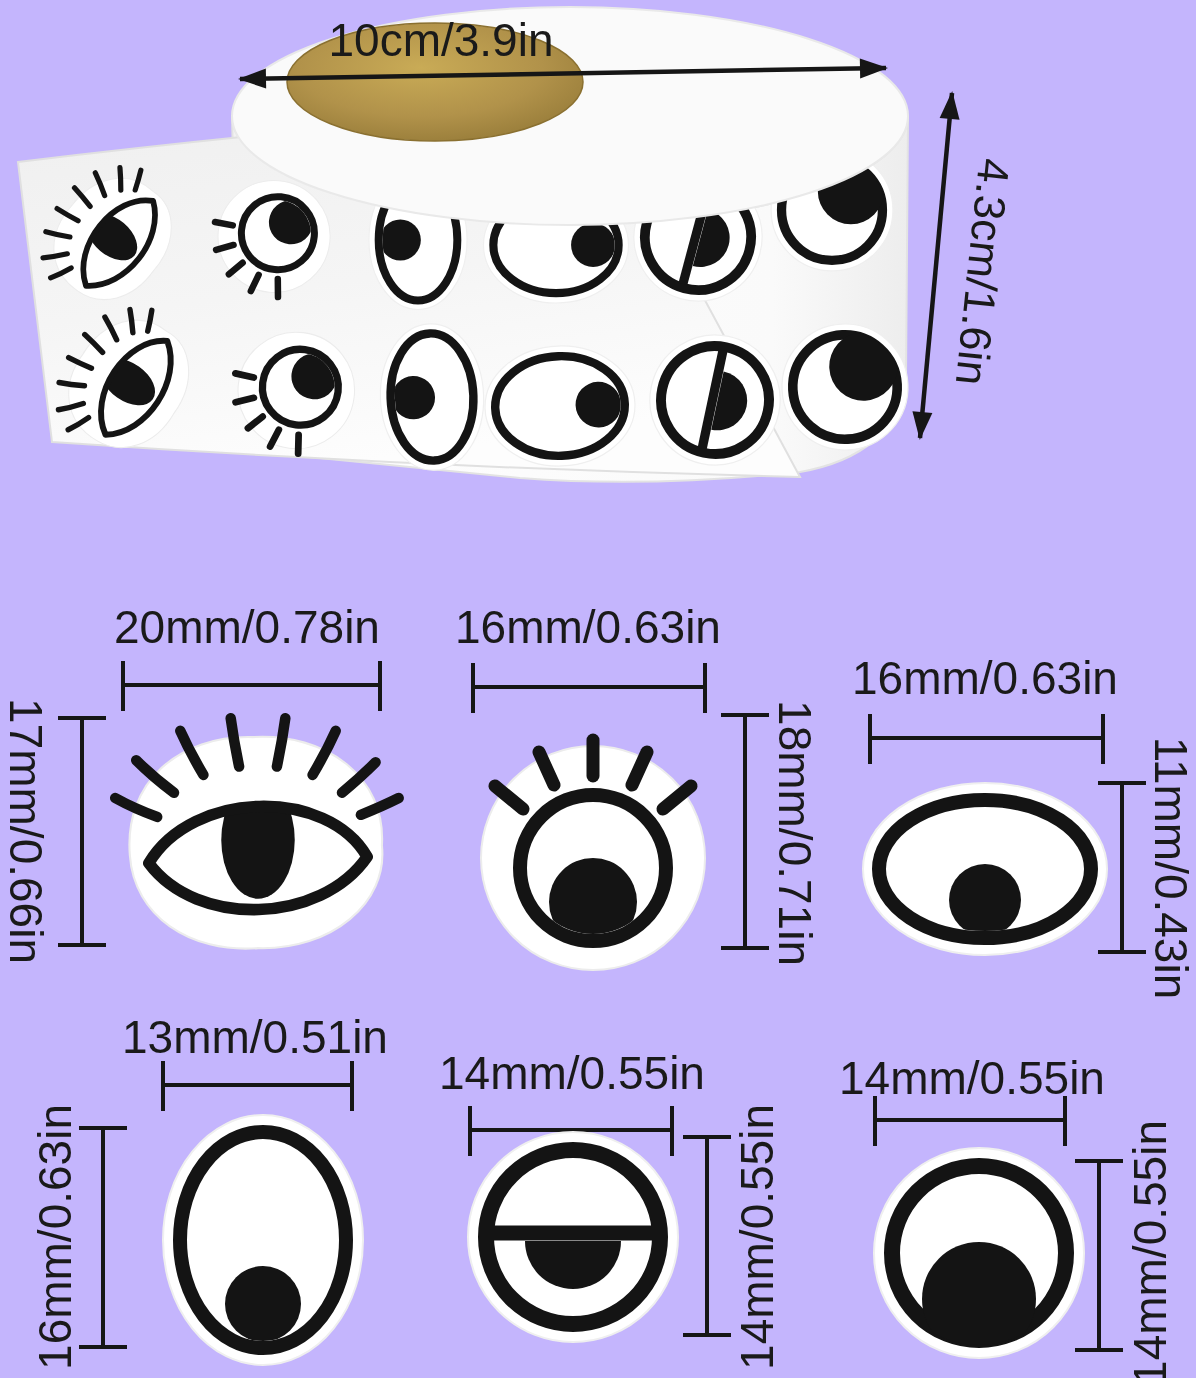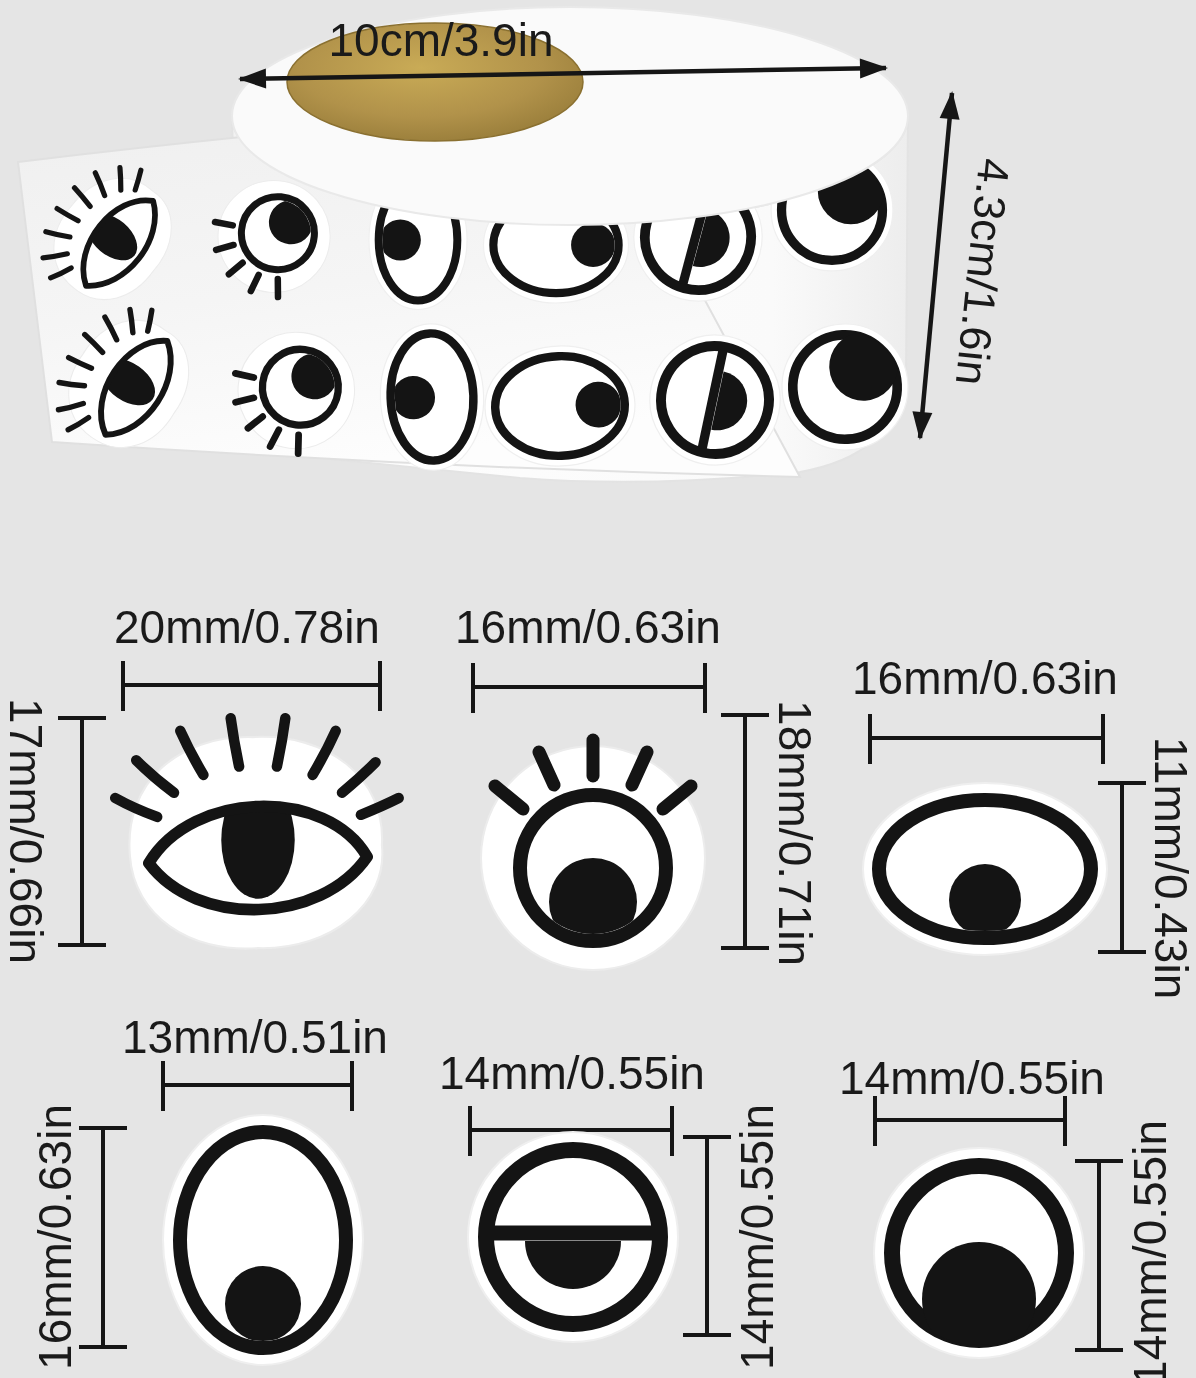--- a/index.html
+++ b/index.html
@@ -1,19 +1,19 @@
 <!DOCTYPE html>
 <html><head>
 <meta charset="utf-8">
 <style>
   html,body{margin:0;padding:0;background:#ffffff;}
   .stage{
     position:relative;
     width:1196px;height:1378px;
-    background:#e5e5e5;
+    background:#c4b5fd;
     overflow:hidden;
     font-family:"Liberation Sans", sans-serif;
   }
   svg{display:block;}
   text.dim{
     font-family:"Liberation Sans", sans-serif;
     font-size:46px;
     fill:#1a1a1a;
     letter-spacing:0px;
   }

